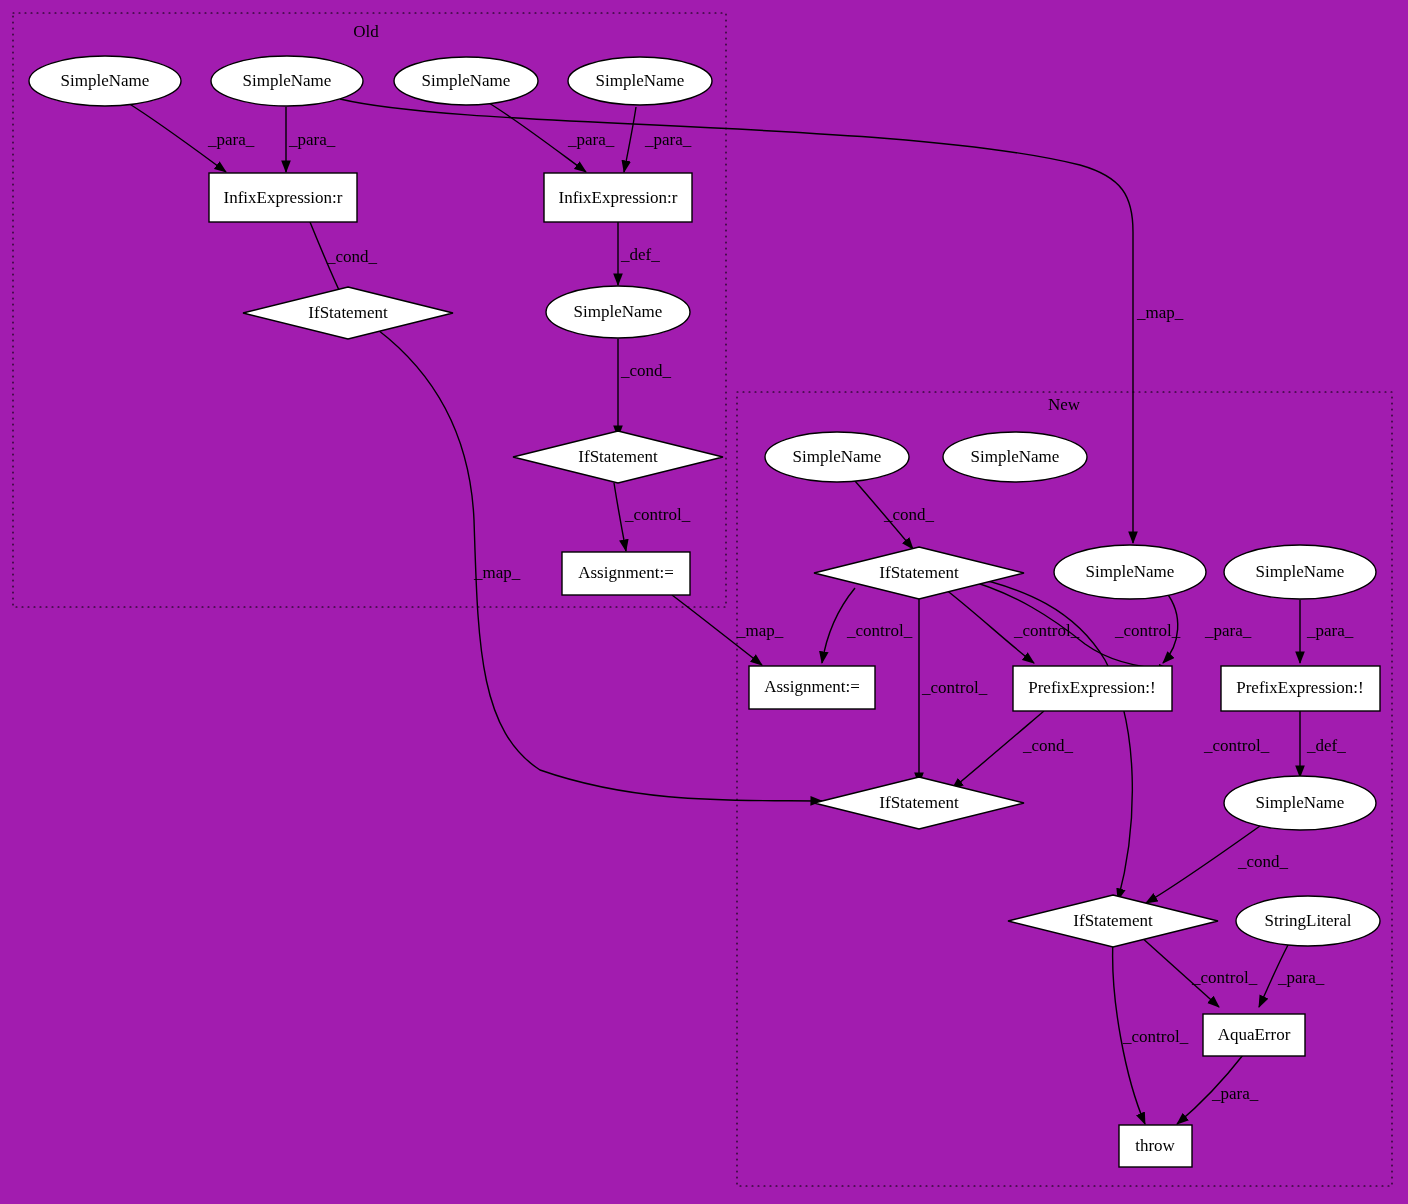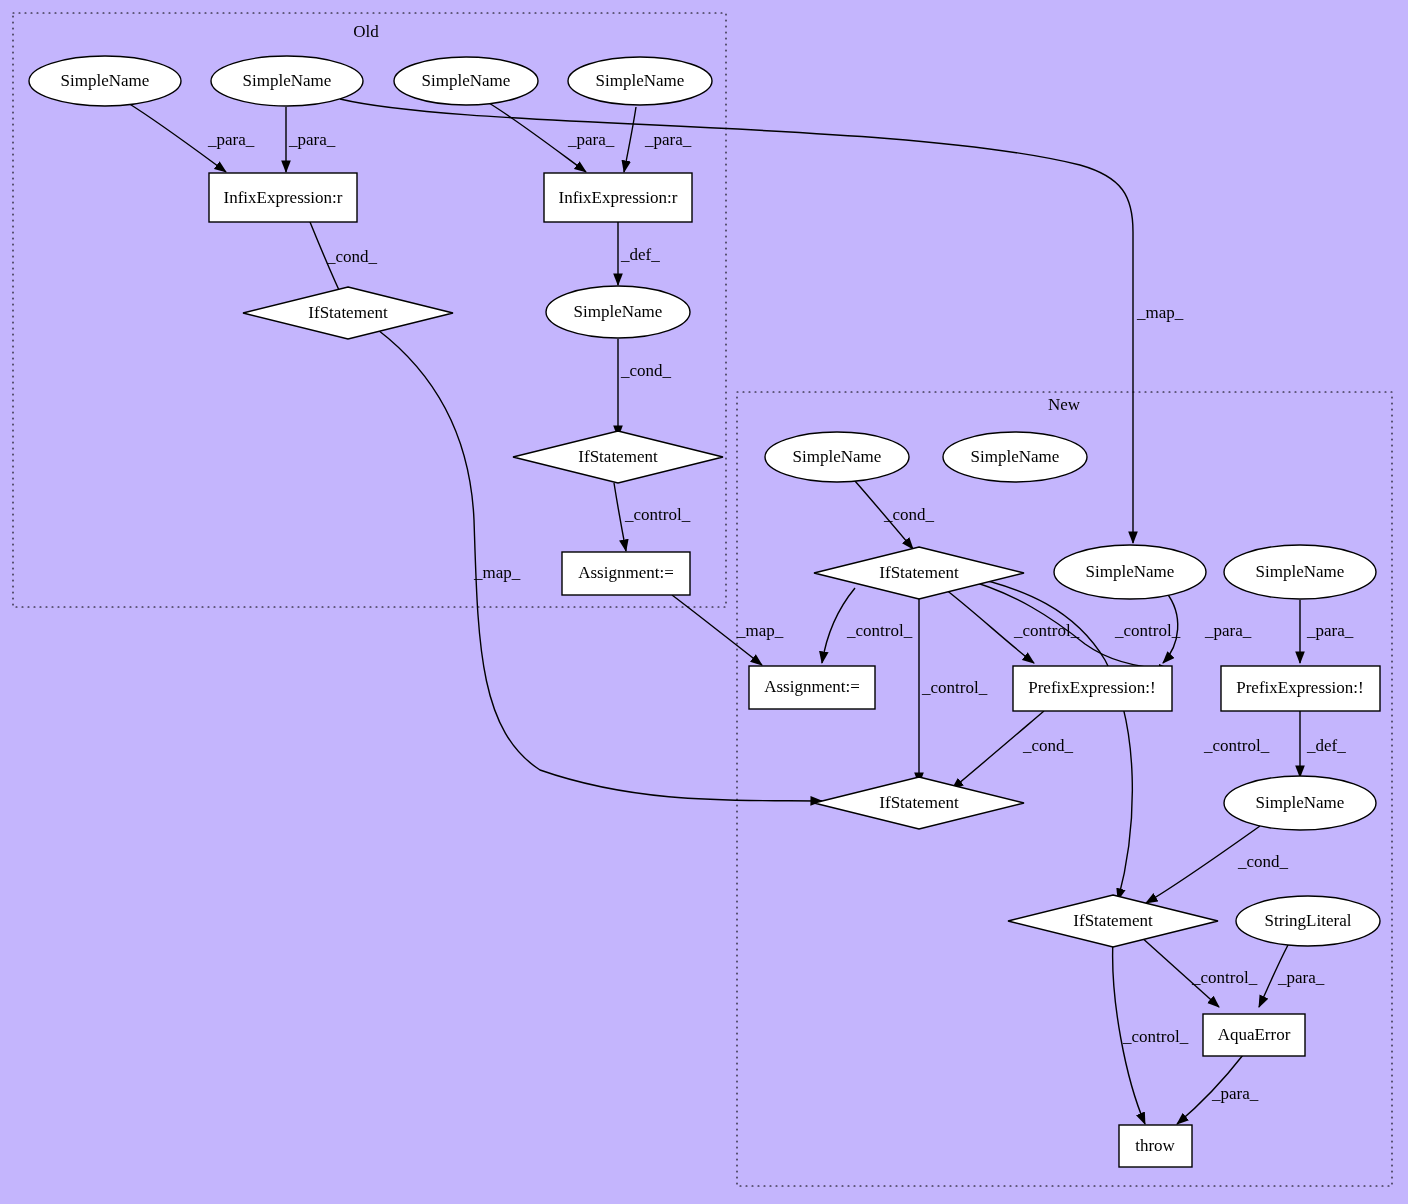--- a/index.html
+++ b/index.html
@@ -4,21 +4,21 @@
 <style>
   html, body {
     margin: 0;
     padding: 0;
     background: #ffffff;
   }
   #canvas-wrap {
     position: relative;
     width: 1408px;
     height: 1204px;
-    background: #c4b5fd;
+    background: #a21caf;
     font-family: "Liberation Serif", "DejaVu Serif", serif;
     overflow: hidden;
   }
   svg#graph {
     position: absolute;
     left: 0;
     top: 0;
     width: 1408px;
     height: 1204px;
   }

